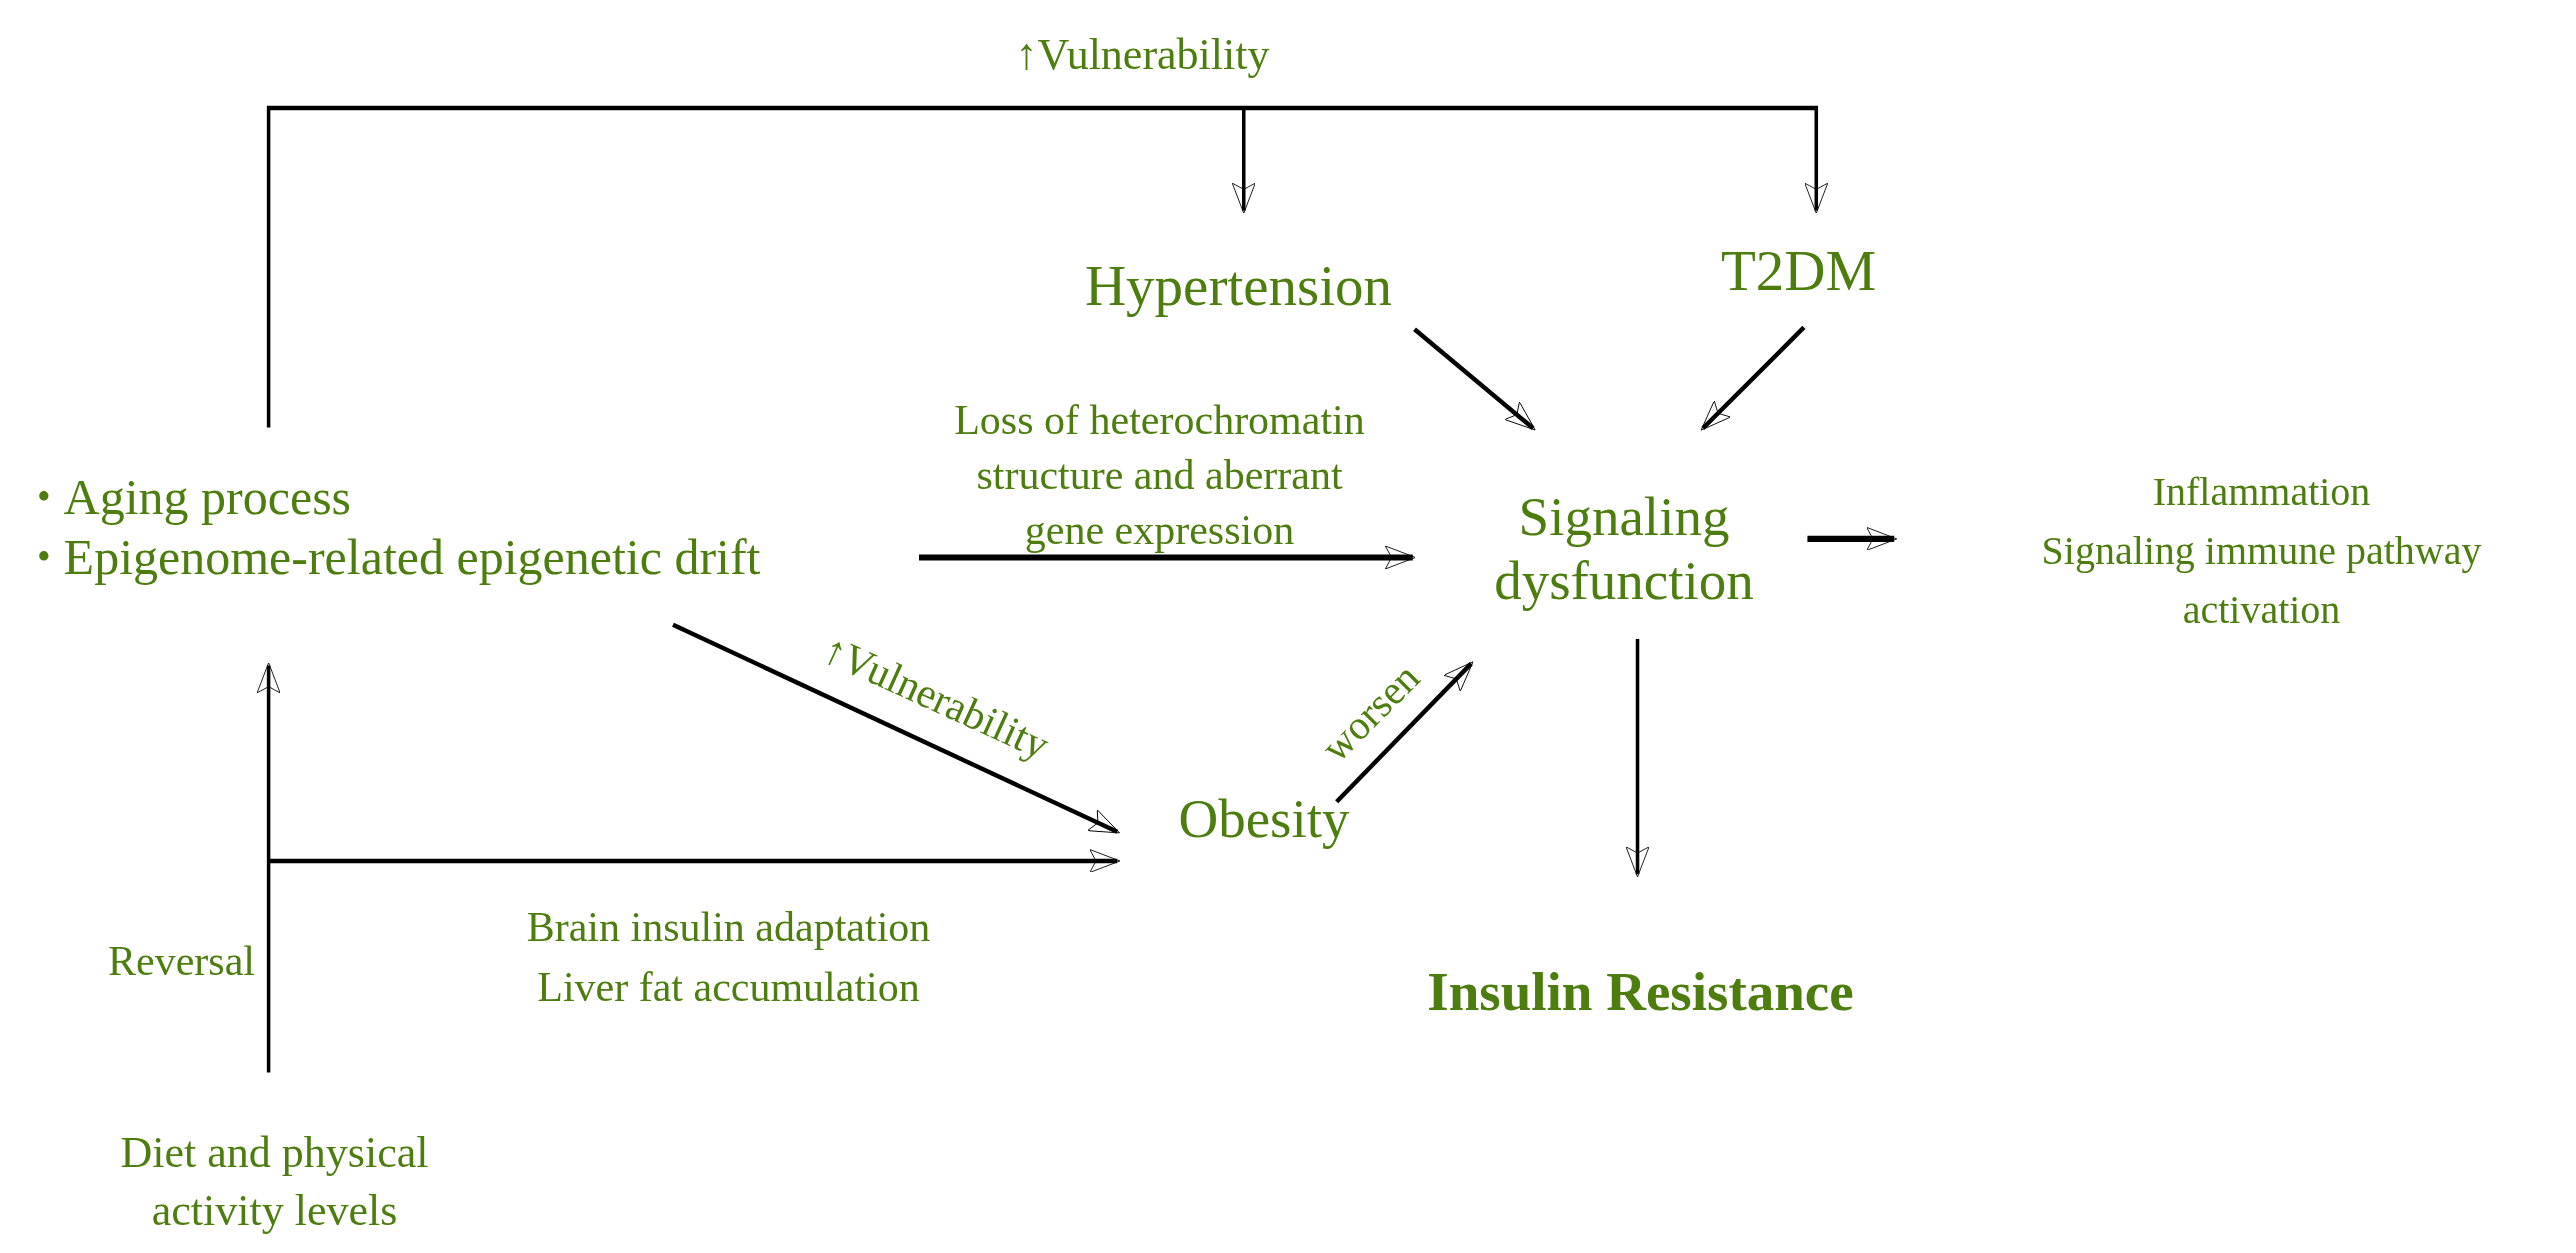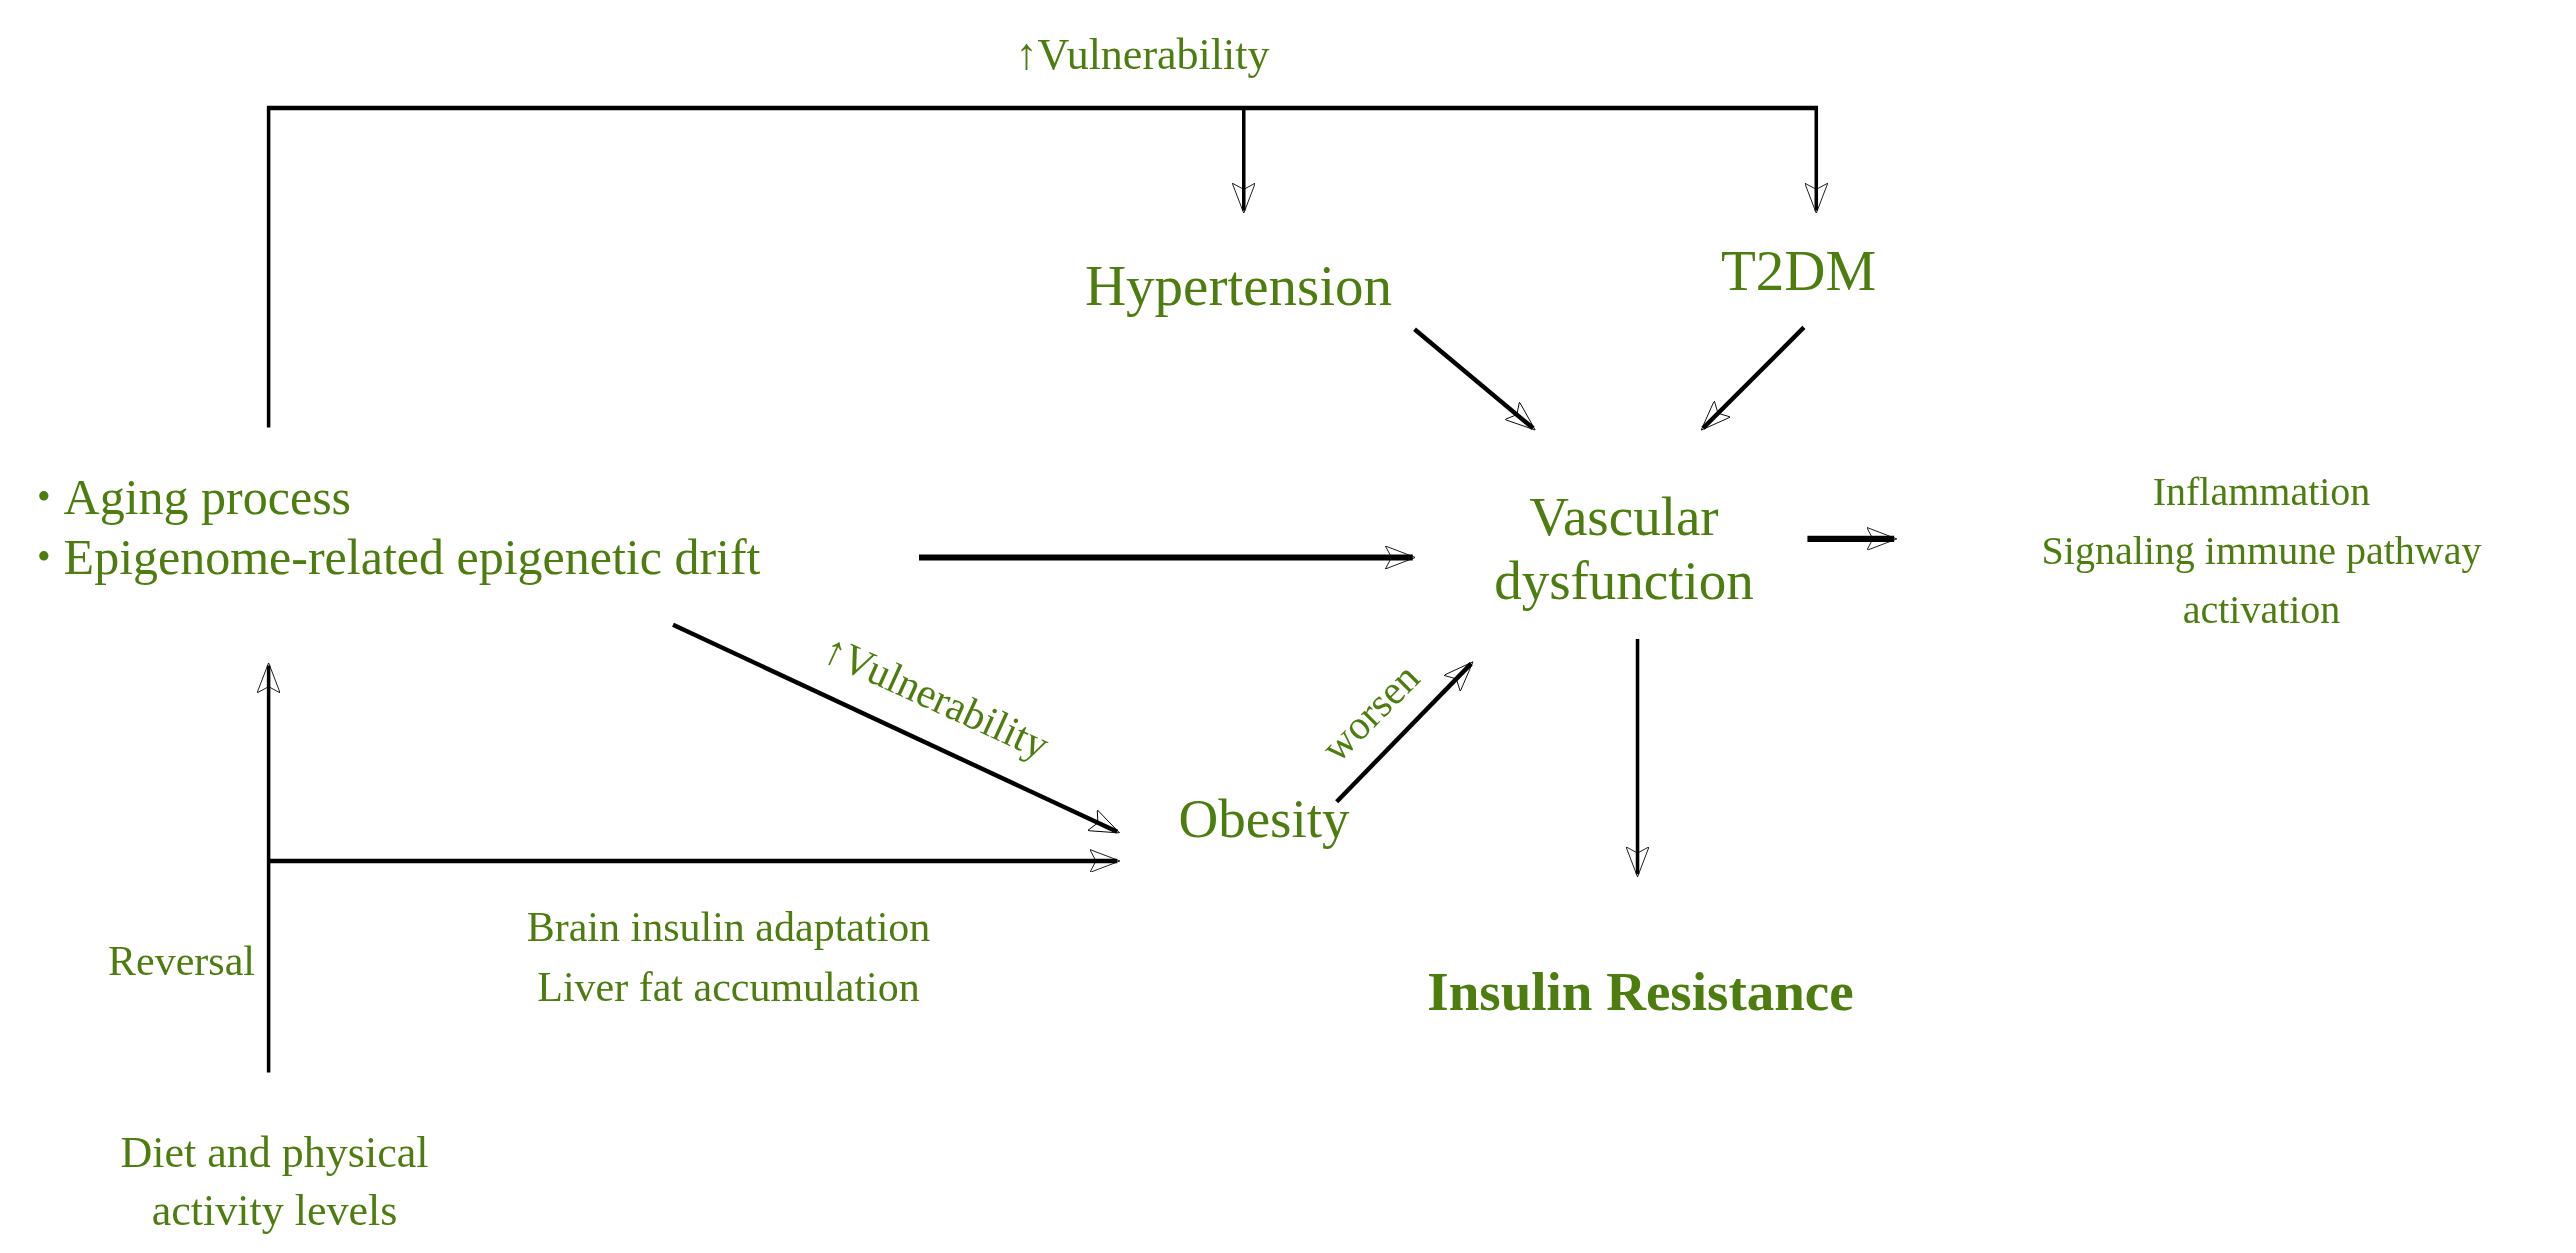--- a/index.html
+++ b/index.html
@@ -60,34 +60,39 @@
     <path d="M303 1212 L303 752" stroke-width="4" marker-end="url(#ah)"></path>
     <path d="M303 973 L1262 973" stroke-width="5" marker-end="url(#ah)"></path>
   </svg>
 
   <div class="lbl top-vuln">↑Vulnerability</div>
 
   <div class="lbl hypertension node">Hypertension</div>
 
   <div class="lbl t2dm node">T2DM</div>
 
+  <div class="lbl loss small-lines">
+    <div>Loss of heterochromatin</div>
+    <div>structure and aberrant</div>
+    <div>gene expression</div>
+  </div>
 
   <div class="bullets">
     <div class="bullet-row">
       <span class="bullet-dot">•</span>
       <span class="bullet-text">Aging process</span>
     </div>
     <div class="bullet-row">
       <span class="bullet-dot">•</span>
       <span class="bullet-text">Epigenome-related epigenetic drift</span>
     </div>
   </div>
 
   <div class="lbl vascular node">
-    <div>Vascular</div>
+    <div>Signaling</div>
     <div>dysfunction</div>
   </div>
 
   <div class="lbl inflammation">
     <div>Inflammation</div>
     <div>Signaling immune pathway</div>
     <div>activation</div>
   </div>
 
   <div class="lbl diag-vuln">↑Vulnerability</div>

